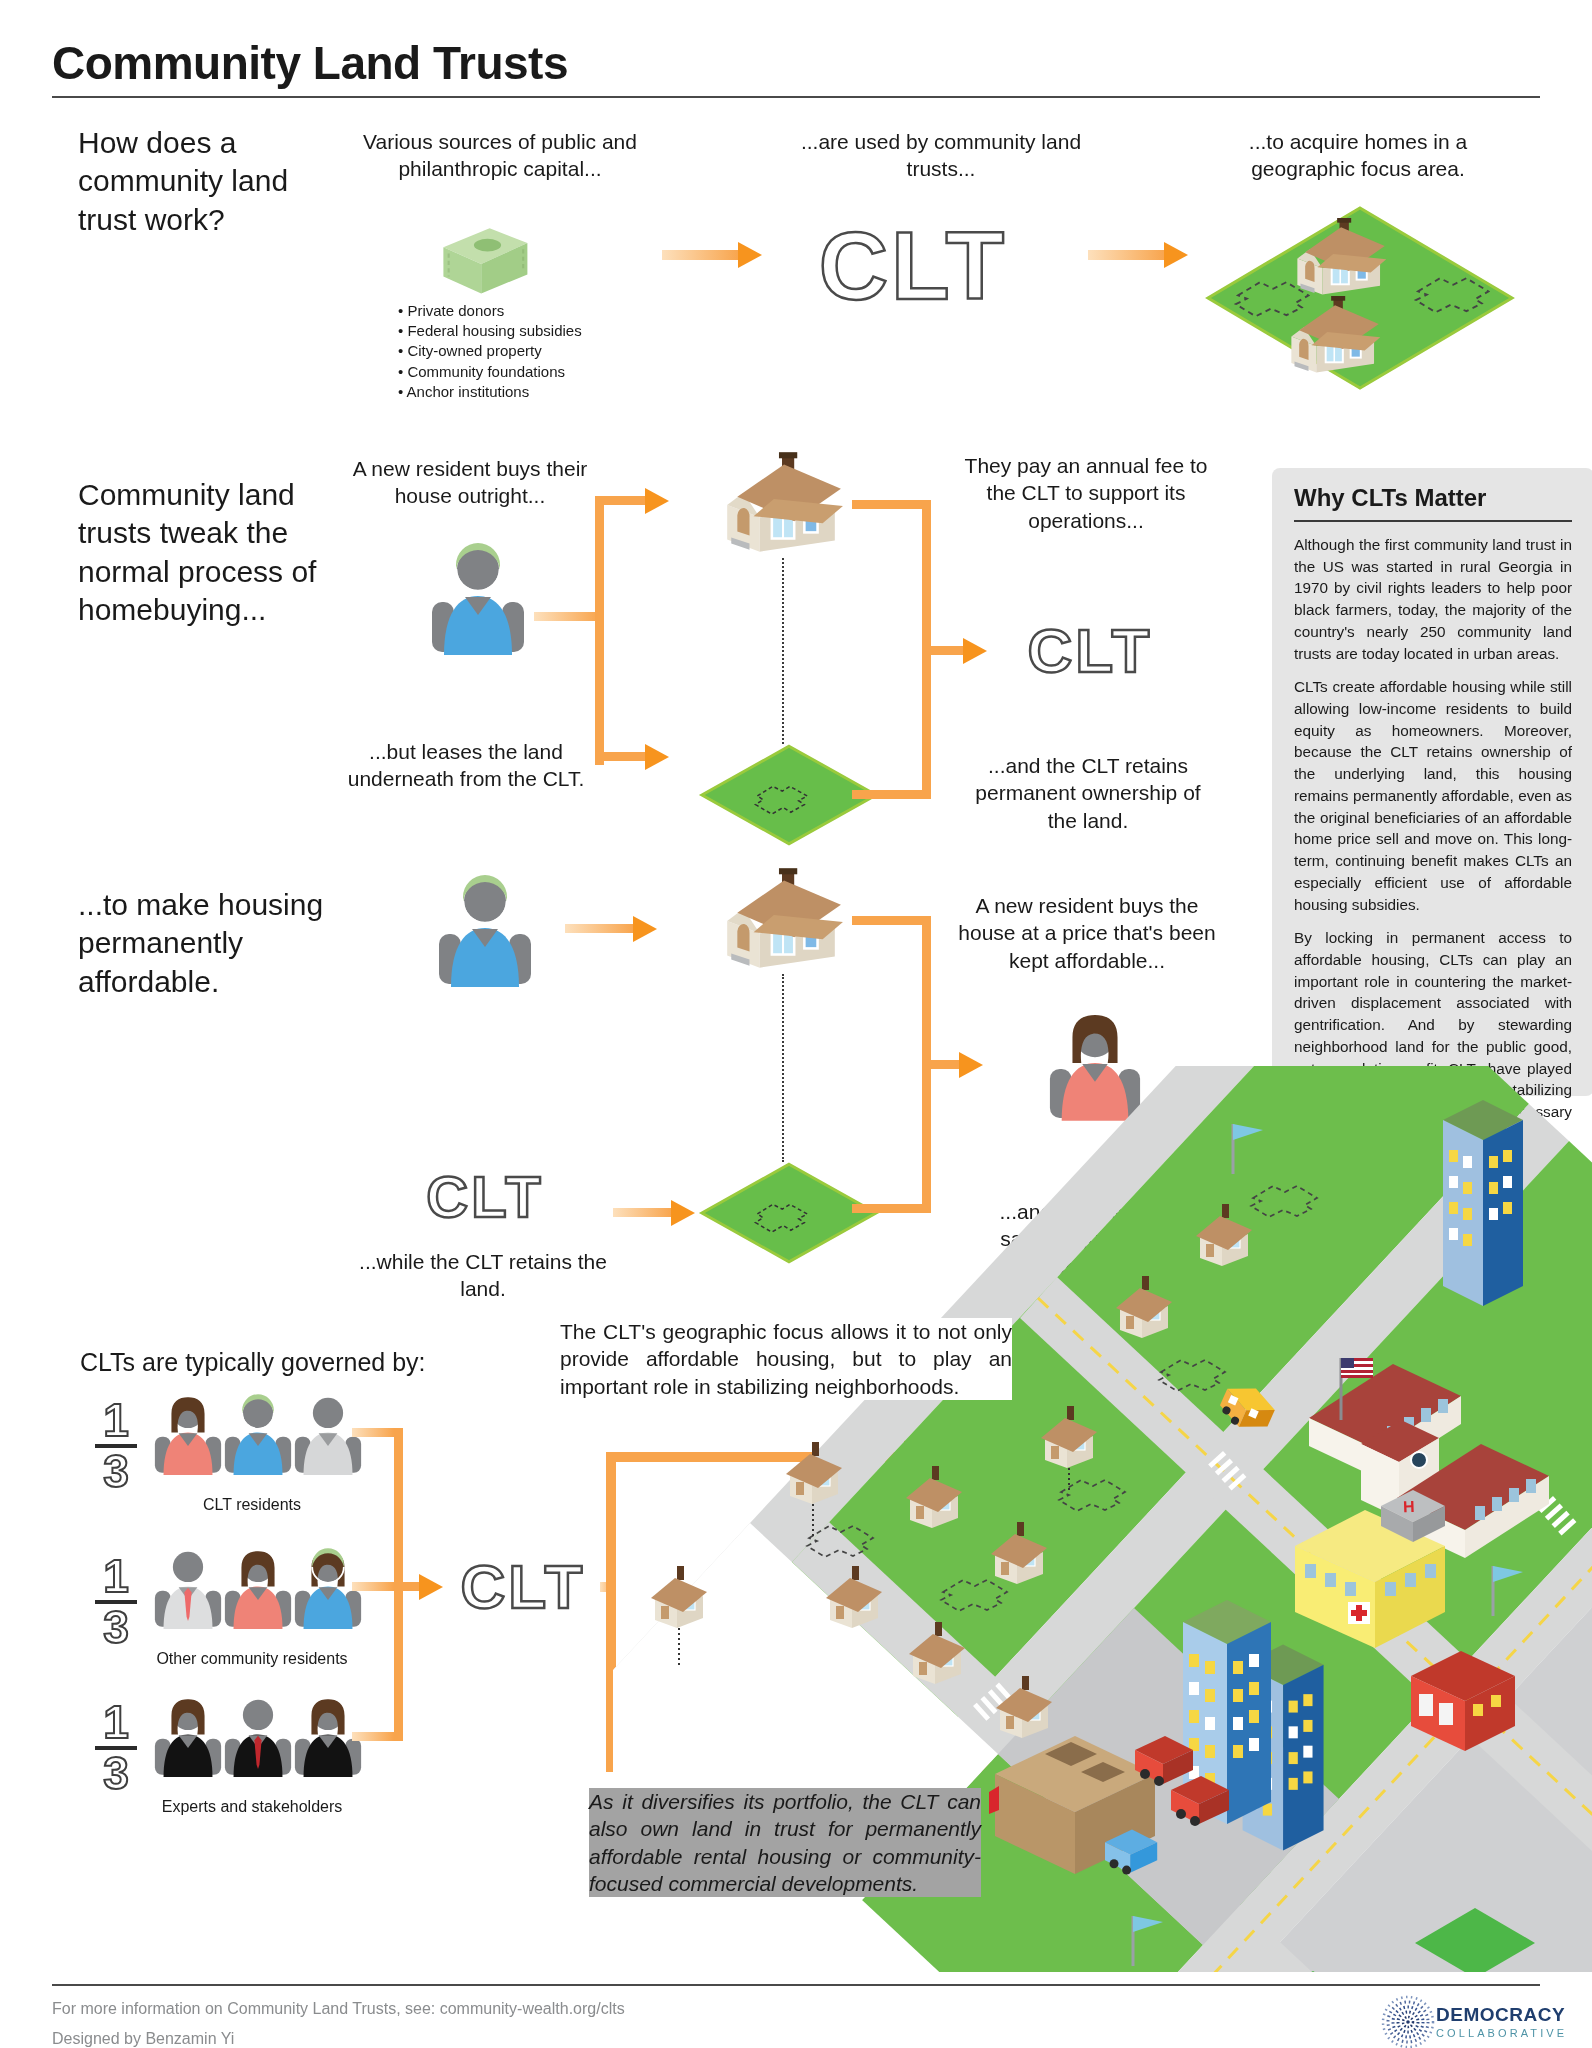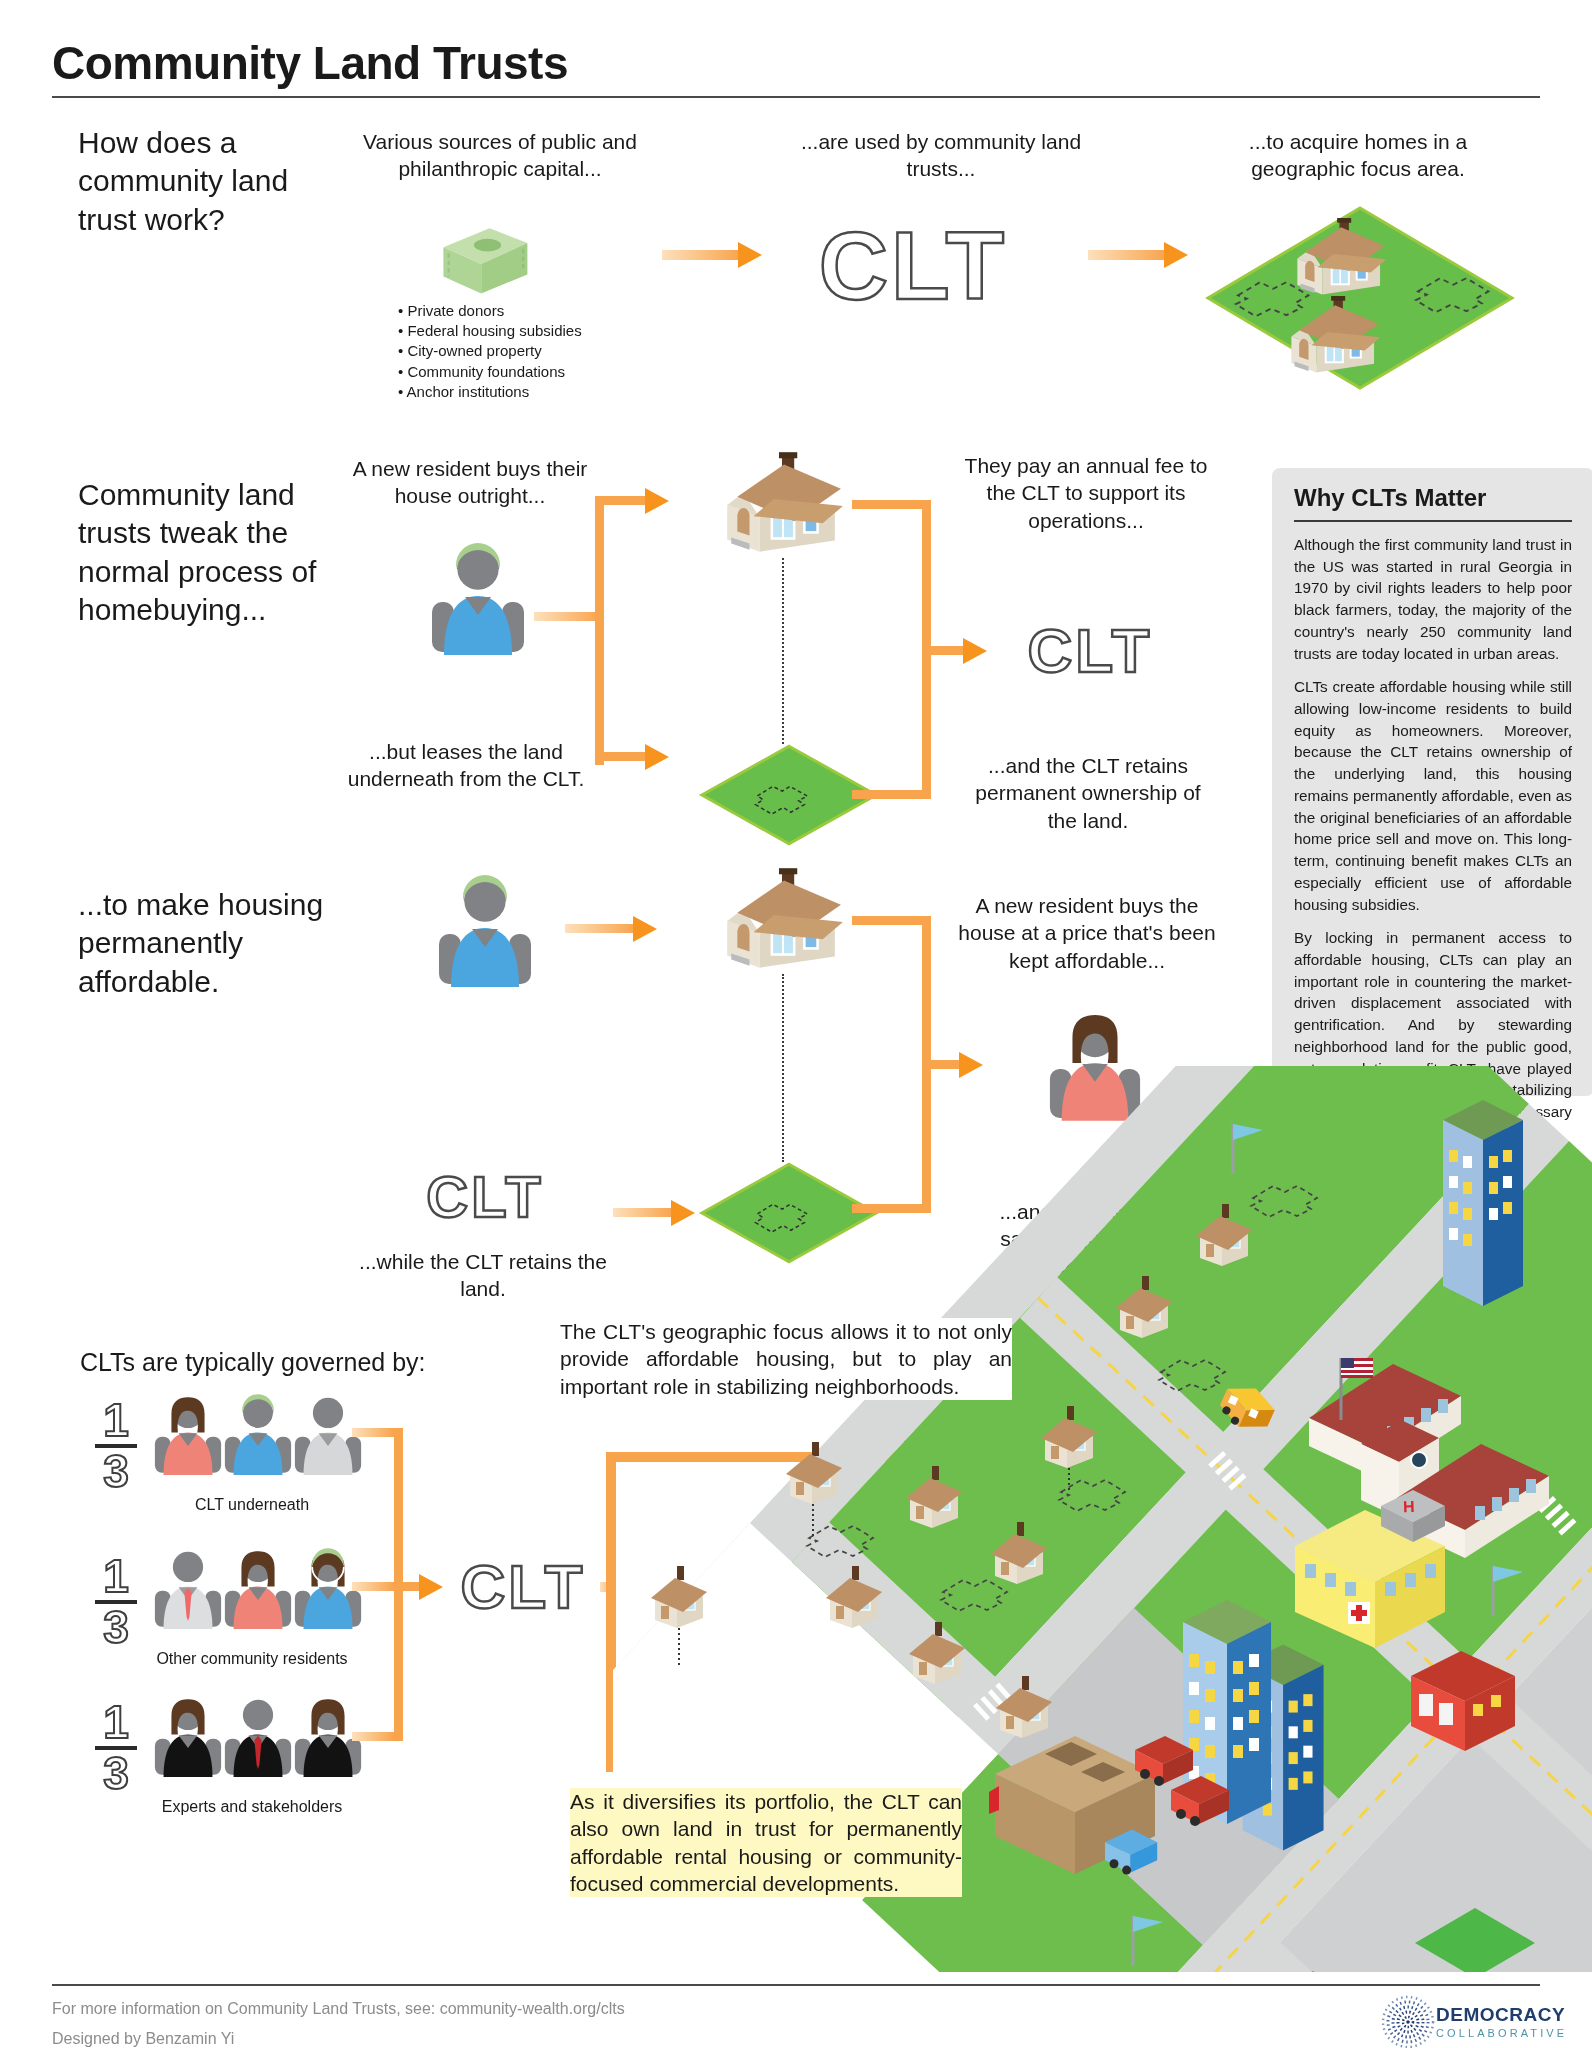--- a/index.html
+++ b/index.html
@@ -522,21 +522,21 @@
   </div>
   <svg class="person" style="left:152px;top:1392px;" width="72" height="83" viewBox="0 0 100 115">
       <use href="#pv-pink-hair"></use>
     </svg>
   <svg class="person" style="left:222px;top:1392px;" width="72" height="83" viewBox="0 0 100 115">
       <use href="#pv-blue-cap"></use>
     </svg>
   <svg class="person" style="left:292px;top:1392px;" width="72" height="83" viewBox="0 0 100 115">
       <use href="#pv-gray"></use>
     </svg>
-  <div class="grplabel" style="left:132px;top:1496px;width:240px;">CLT underneath</div>
+  <div class="grplabel" style="left:132px;top:1496px;width:240px;">CLT residents</div>
 
   <div class="fraction" style="left:88px;top:1556px;">
     <span>1</span><span class="bar"></span><span>3</span>
   </div>
   <svg class="person" style="left:152px;top:1546px;" width="72" height="83" viewBox="0 0 100 115">
       <use href="#pv-gray-tie"></use>
     </svg>
   <svg class="person" style="left:222px;top:1546px;" width="72" height="83" viewBox="0 0 100 115">
       <use href="#pv-pink-hair"></use>
     </svg>
@@ -576,21 +576,21 @@
     <div class="obar" style="left:616px;top:1452px;width:290px;height:10px;"></div>
     <div class="ohead big" style="left:904px;top:1440px;"></div>
     <div class="obar" style="left:616px;top:1762px;width:430px;height:10px;"></div>
     <div class="ohead big" style="left:1044px;top:1750px;"></div>
     <div class="obar" style="left:1008px;top:1772px;width:10px;height:126px;"></div>
     <div class="obar" style="left:1018px;top:1893px;width:20px;height:10px;"></div>
     <div class="ohead big" style="left:1036px;top:1881px;"></div>
   </div>
 
   <div class="abs caption just z4" style="left:560px;top:1318px;width:452px;background:#fff;">The CLT's geographic focus allows it to not only provide affordable housing, but to play an important role in stabilizing neighborhoods.</div>
-  <div class="abs caption just z4" style="left:570px;top:1788px;width:392px;background:#fef9c3;">As it diversifies its portfolio, the CLT can also own land in trust for permanently affordable rental housing or community-focused commercial developments.</div>
+  <div class="abs caption just z4" style="left:589px;top:1788px;width:392px;background:#a3a3a3;font-style:italic;">As it diversifies its portfolio, the CLT can also own land in trust for permanently affordable rental housing or community-focused commercial developments.</div>
 
   <div class="rule" style="left:52px;top:1984px;width:1488px;z-index:5;"></div>
   <div class="abs footer-text" style="left:52px;top:1998px;z-index:5;">For more information on Community Land Trusts, see: community-wealth.org/clts</div>
   <div class="abs footer-text" style="left:52px;top:2028px;z-index:5;">Designed by Benzamin Yi</div>
 
   <div class="abs" style="left:1380px;top:1994px;z-index:5;display:flex;align-items:center;">
     <svg width="56" height="56" viewBox="0 0 56 56">
       <circle cx="28" cy="28" r="25" fill="none" stroke="#7C93BC" stroke-width="2.5" stroke-dasharray="1.5 3.5"></circle>
       <circle cx="28" cy="28" r="20" fill="none" stroke="#51699C" stroke-width="3" stroke-dasharray="1.5 3"></circle>
       <circle cx="28" cy="28" r="15" fill="none" stroke="#37528C" stroke-width="3" stroke-dasharray="1.5 2.6"></circle>

